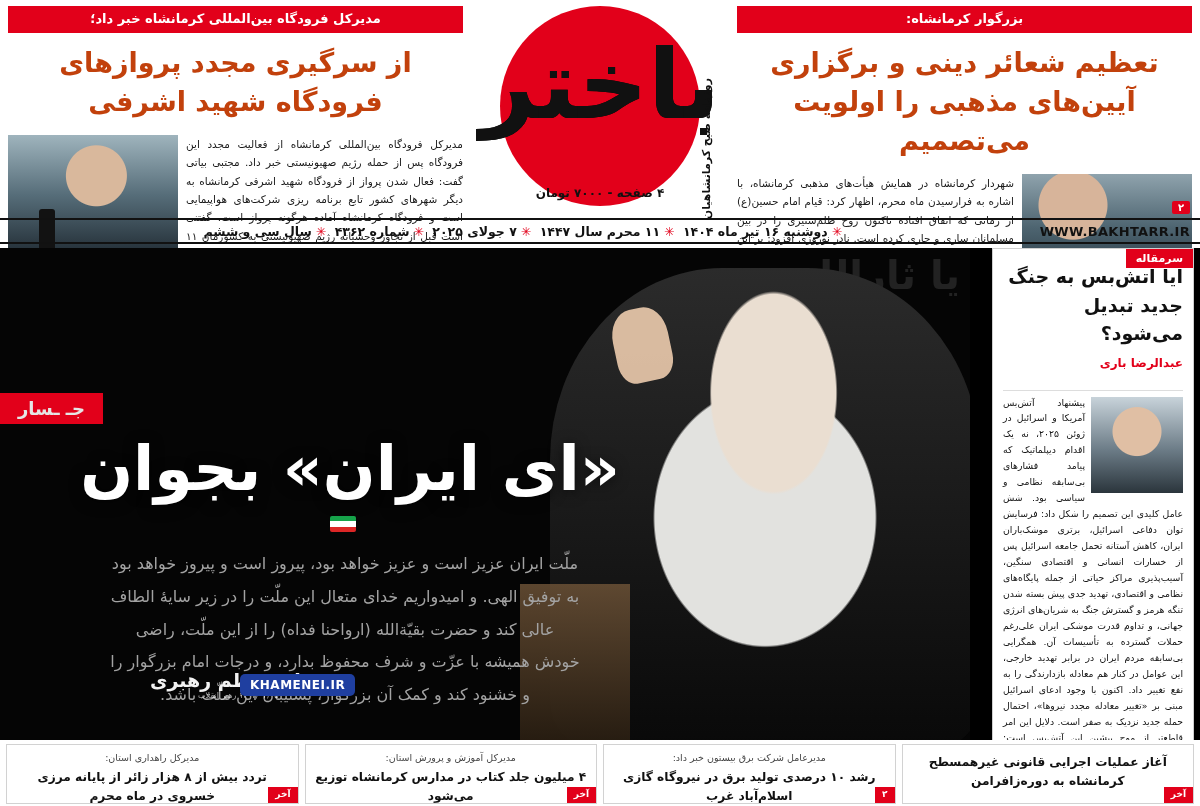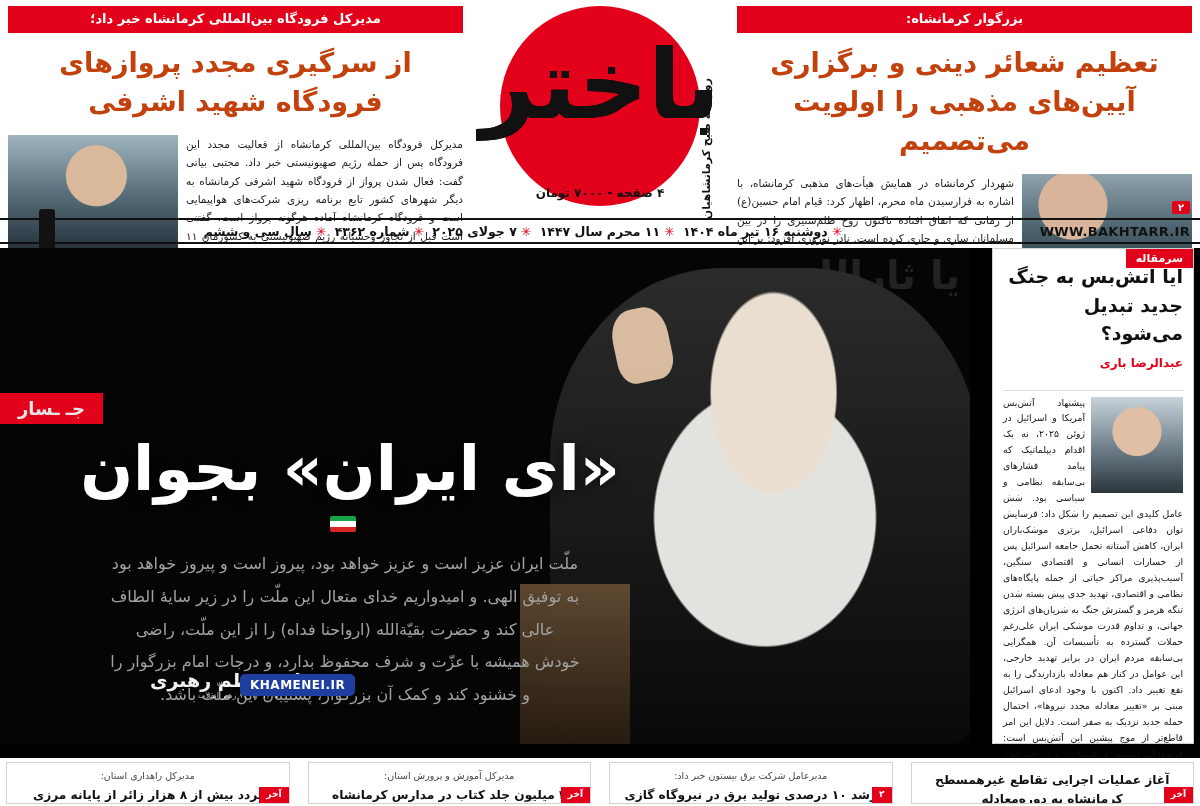--- a/index.html
+++ b/index.html
@@ -316,25 +316,25 @@
     font-size: 18px;
     font-weight: bold;
     padding: 5px 18px;
     letter-spacing: 6px;
   }
 
   
   .bottom {
     position: absolute;
     left: 0; right: 0; bottom: 0;
-    height: 48px;
+    height: 66px;
     background: #fff;
     display: flex;
     flex-direction: row-reverse;
-    gap: 18px;
+    gap: 6px;
     padding: 4px 6px 2px 6px;
   }
   .bcard {
     flex: 1;
     border: 1px solid #d2d2d2;
     position: relative;
     padding: 6px 7px 12px 7px;
     font-size: 12.2px;
     font-weight: bold;
     line-height: 1.55;
@@ -475,19 +475,19 @@
       </div>
 
       <div class="bcard">
         <div class="label">مدیرعامل شرکت برق بیستون خبر داد:</div>
         <div>رشد ۱۰ درصدی تولید برق در نیروگاه گازی اسلام‌آباد غرب</div>
         <span class="btag num">۲</span>
       </div>
 
       <div class="bcard">
         <div class="label"></div>
-        <div>آغاز عملیات اجرایی تقاطع غیرهمسطح کرمانشاه به دوره‌معادله</div>
+        <div>آغاز عملیات اجرایی قانونی غیرهمسطح کرمانشاه به دوره‌زافرامن</div>
         <span class="btag">آخر</span>
       </div>
 
     </div>
   </div>
 </div>
 
 </body></html>

